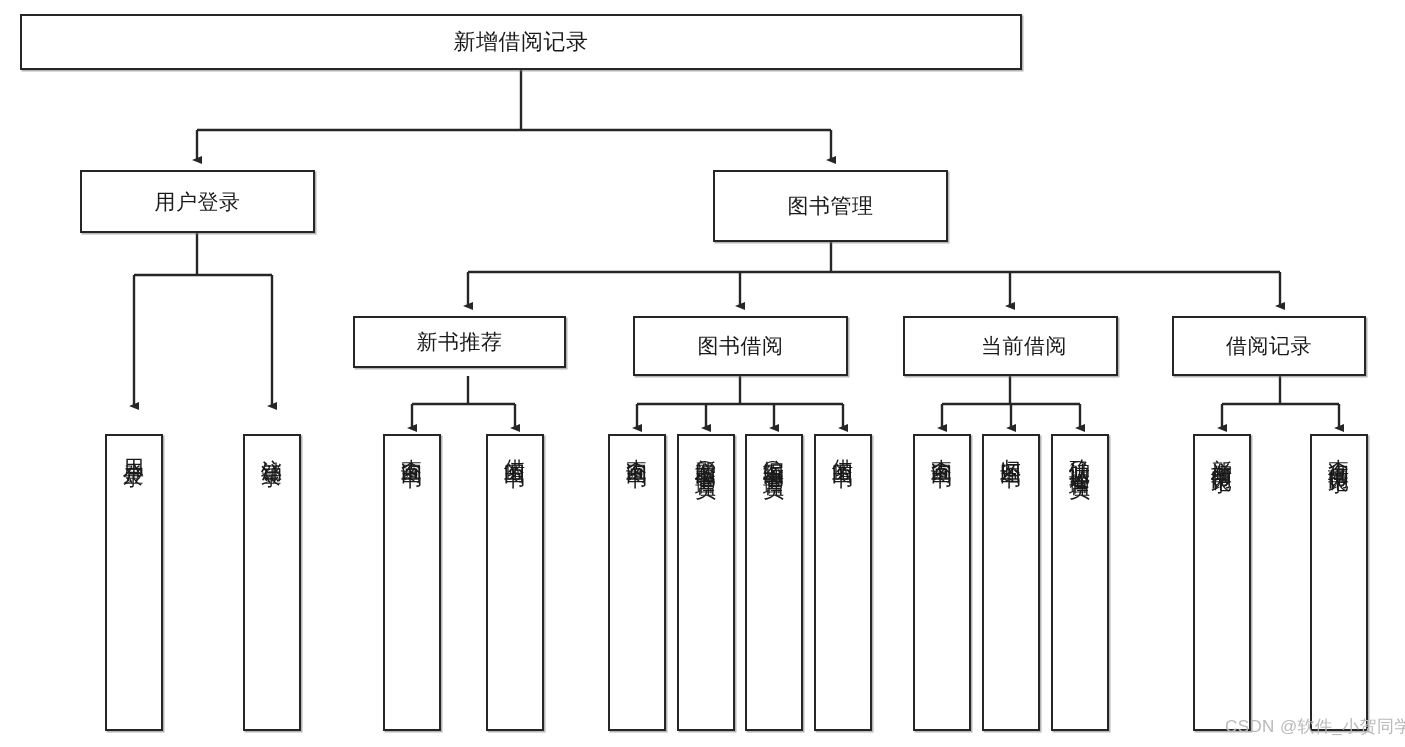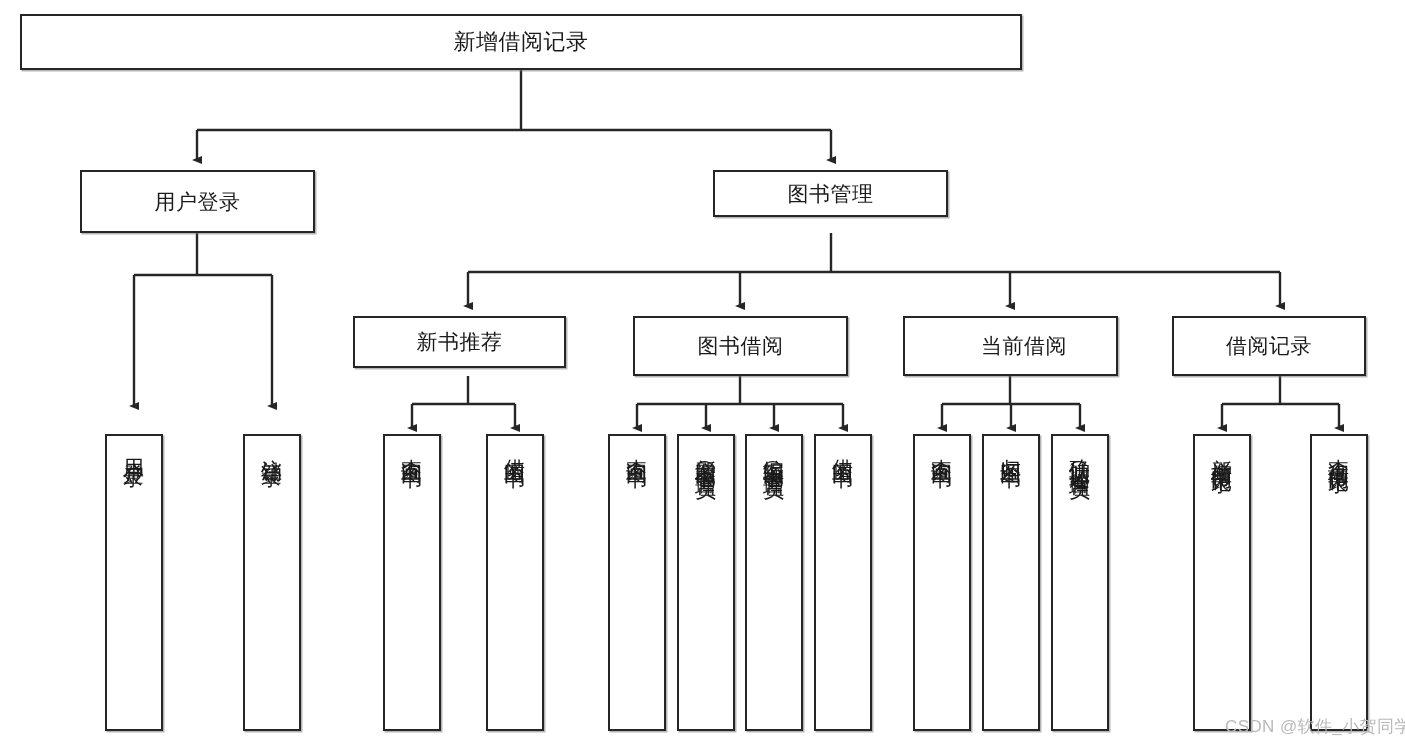--- a/index.html
+++ b/index.html
@@ -126,21 +126,21 @@
     </g>
   </svg>
 
   <div class="node h root" style="left:20px; top:14px; width:1002px; height:56px;">
     <span class="label">新增借阅记录</span>
   </div>
 
   <div class="node h" style="left:80px; top:170px; width:235px; height:63px;">
     <span class="label">用户登录</span>
   </div>
-  <div class="node h" style="left:713px; top:170px; width:235px; height:47px;">
+  <div class="node h" style="left:713px; top:170px; width:235px; height:72px;">
     <span class="label">图书管理</span>
   </div>
 
   <div class="node h" style="left:353px; top:316px; width:213px; height:52px;">
     <span class="label">新书推荐</span>
   </div>
   <div class="node h" style="left:633px; top:316px; width:215px; height:60px;">
     <span class="label">图书借阅</span>
   </div>
   <div class="node h" style="left:903px; top:316px; width:215px; height:60px;padding-left:27px;">

